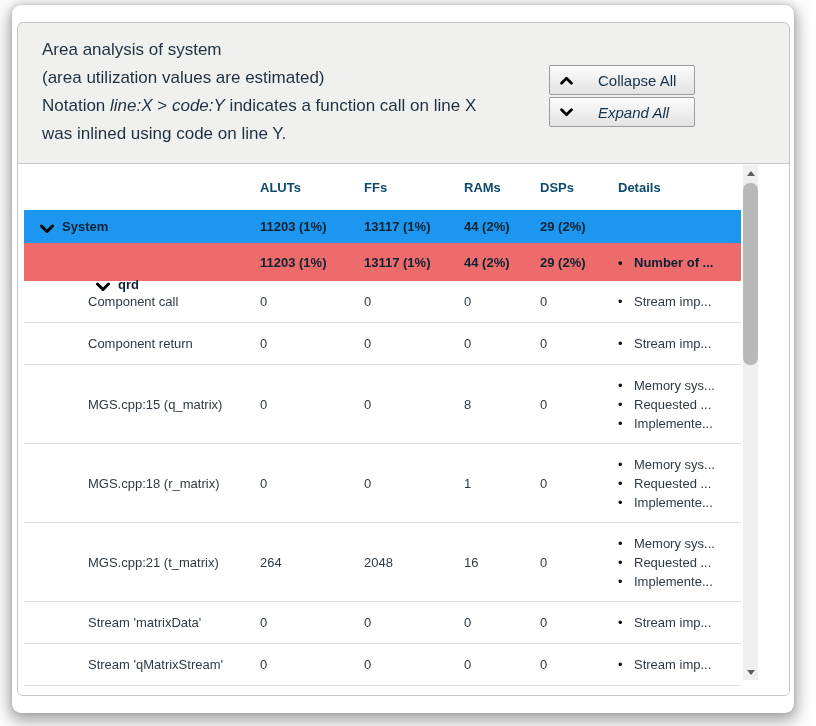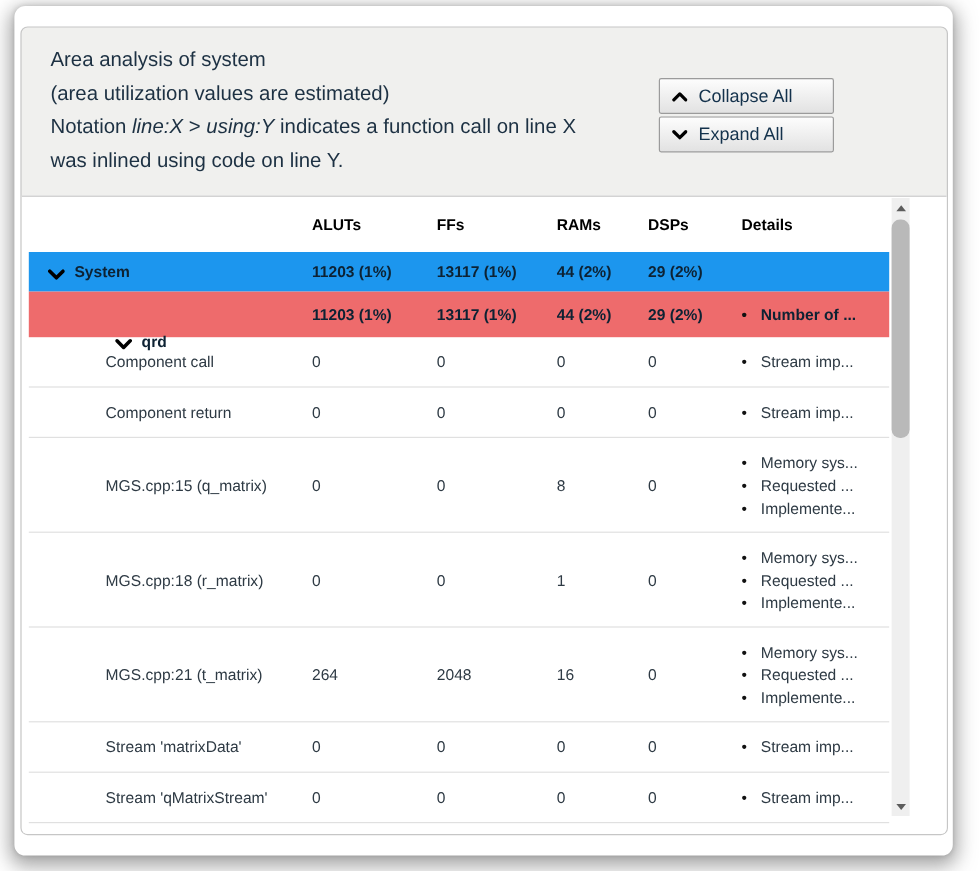--- a/index.html
+++ b/index.html
@@ -13,33 +13,33 @@
   .panel { position: absolute; left: 5px; top: 17px; width: 773px; height: 674px;
     border: 1px solid #c6c6c6; border-radius: 6px; background: var(--header-bg, #f0f0ee);
     overflow: hidden; }
 
   
   .panel-header { position: relative; height: 144px; }
   .header-text { position: absolute; left: 24px; top: 13px; font-size: 17px;
     line-height: 28px; color: #1d3143; }
   .header-text i { font-style: italic; }
   .btn-stack { position: absolute; left: 531px; top: 42px; width: 146px; }
-  .btn { display: flex; align-items: center; gap: 9px; width: 146px; height: 30px;
+  .btn { display: flex; align-items: center; gap: 25px; width: 146px; height: 30px;
     padding: 0 10px; border: 1px solid #9b9b9b; border-radius: 2px;
     background: linear-gradient(#fdfdfd, #e2e2e2); font-family: inherit;
     font-size: 15px; color: #14324c; cursor: pointer; }
-  .btn + .btn { margin-top: 2px; }
+  .btn + .btn { margin-top: 2px; font-style: italic; }
   .chev { display: inline-flex; align-items: center; }
   .chev.up svg { transform: rotate(180deg); }
 
   
   .table-area { position: absolute; left: 0; right: 0; top: 140px; bottom: 0;
     background: #ffffff; border-top: 1px solid #c9c9c9; }
   .thead, .row { display: flex; align-items: center; margin-left: 6px; width: 717px; }
-  .thead { height: 46px; font-weight: 700; font-size: 13px; color: #000000; }
+  .thead { height: 46px; font-weight: 700; font-size: 13px; color: #0c4a6e; }
   .cell { flex: none; padding-right: 6px; }
   .c-name { width: 236px; display: flex; align-items: flex-end; }
   .c-aluts { width: 104px; }
   .c-ffs   { width: 100px; }
   .c-rams  { width: 76px; }
   .c-dsps  { width: 78px; }
   .c-details { width: 123px; display: flex; flex-direction: column; justify-content: center; }
 
   .row { font-size: 13px; color: #2e3a44; border-bottom: 1px solid #e0e0e0; }
   .h-sys  { height: 33px; }
@@ -69,21 +69,21 @@
 </head>
 <body>
 
 <div class="window">
   <div class="panel">
 
     <div class="panel-header">
       <div class="header-text">
         <div>Area analysis of system</div>
         <div>(area utilization values are estimated)</div>
-        <div><span>Notation </span><i>line:X</i><span> &gt; </span><i>using:Y</i><span> indicates a function call on line X</span></div>
+        <div><span>Notation </span><i>line:X</i><span> &gt; </span><i>code:Y</i><span> indicates a function call on line X</span></div>
         <div>was inlined using code on line Y.</div>
       </div>
       <div class="btn-stack">
         <button class="btn">
           <span class="chev up">
               <svg viewBox="0 0 14 10" width="13" height="9">
                 <path d="M1.5 2 L7 7.5 L12.5 2" fill="none" stroke="#000" stroke-width="3" stroke-linecap="round" stroke-linejoin="round"></path>
               </svg>
             </span>
           <span>Collapse All</span>

